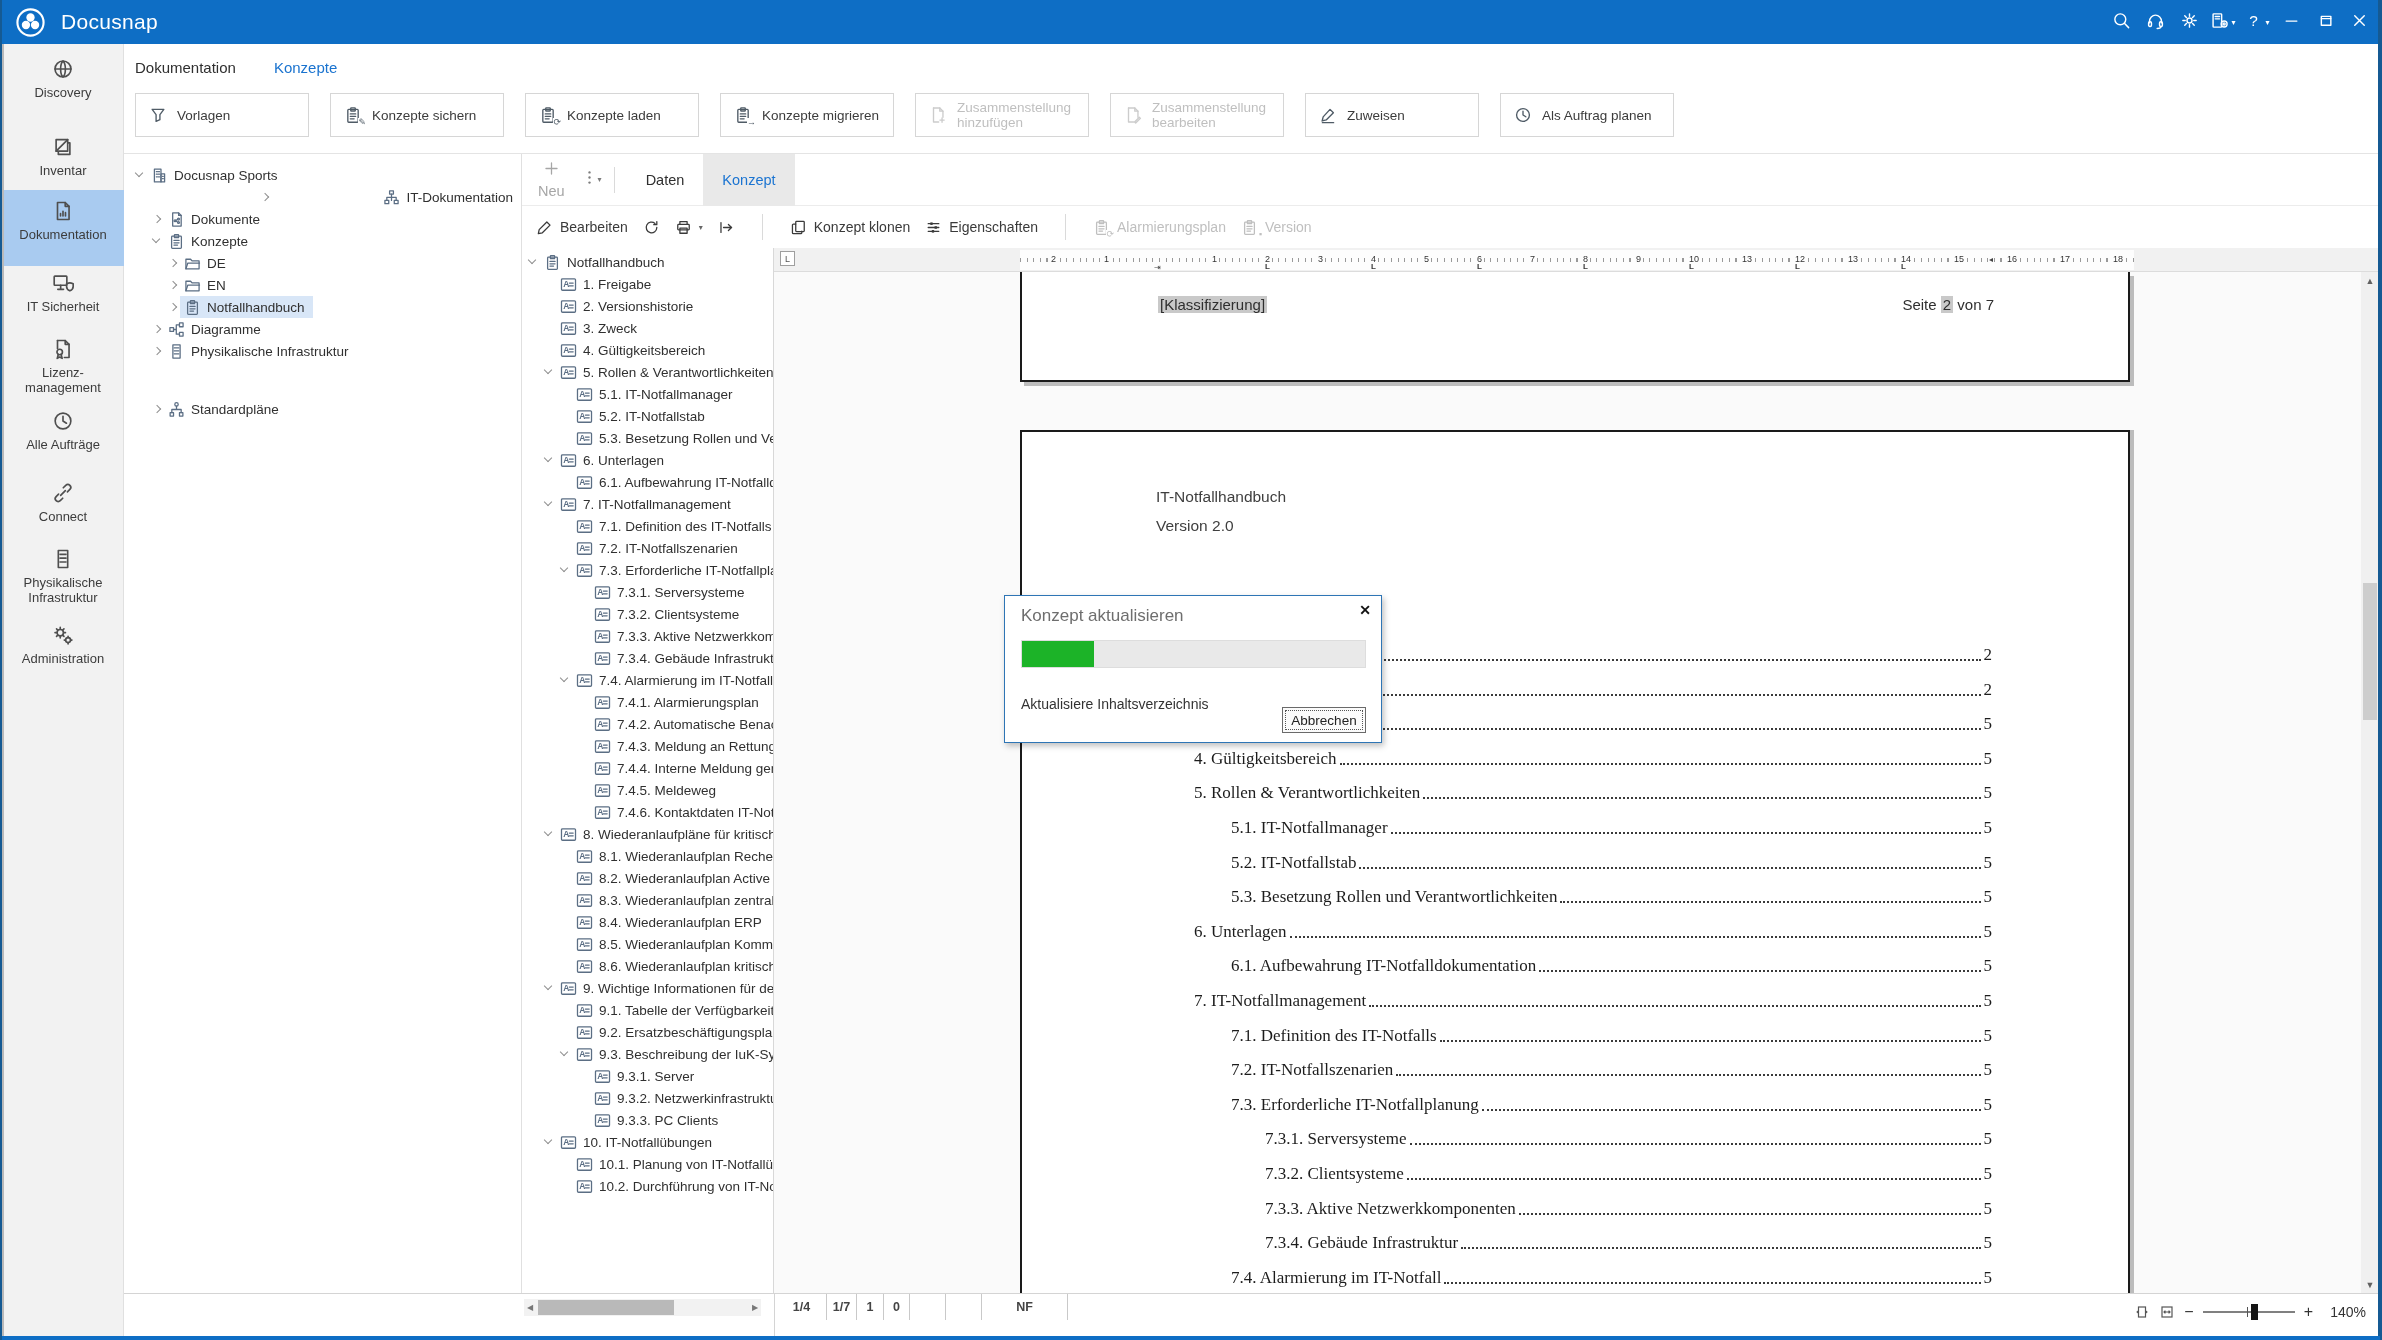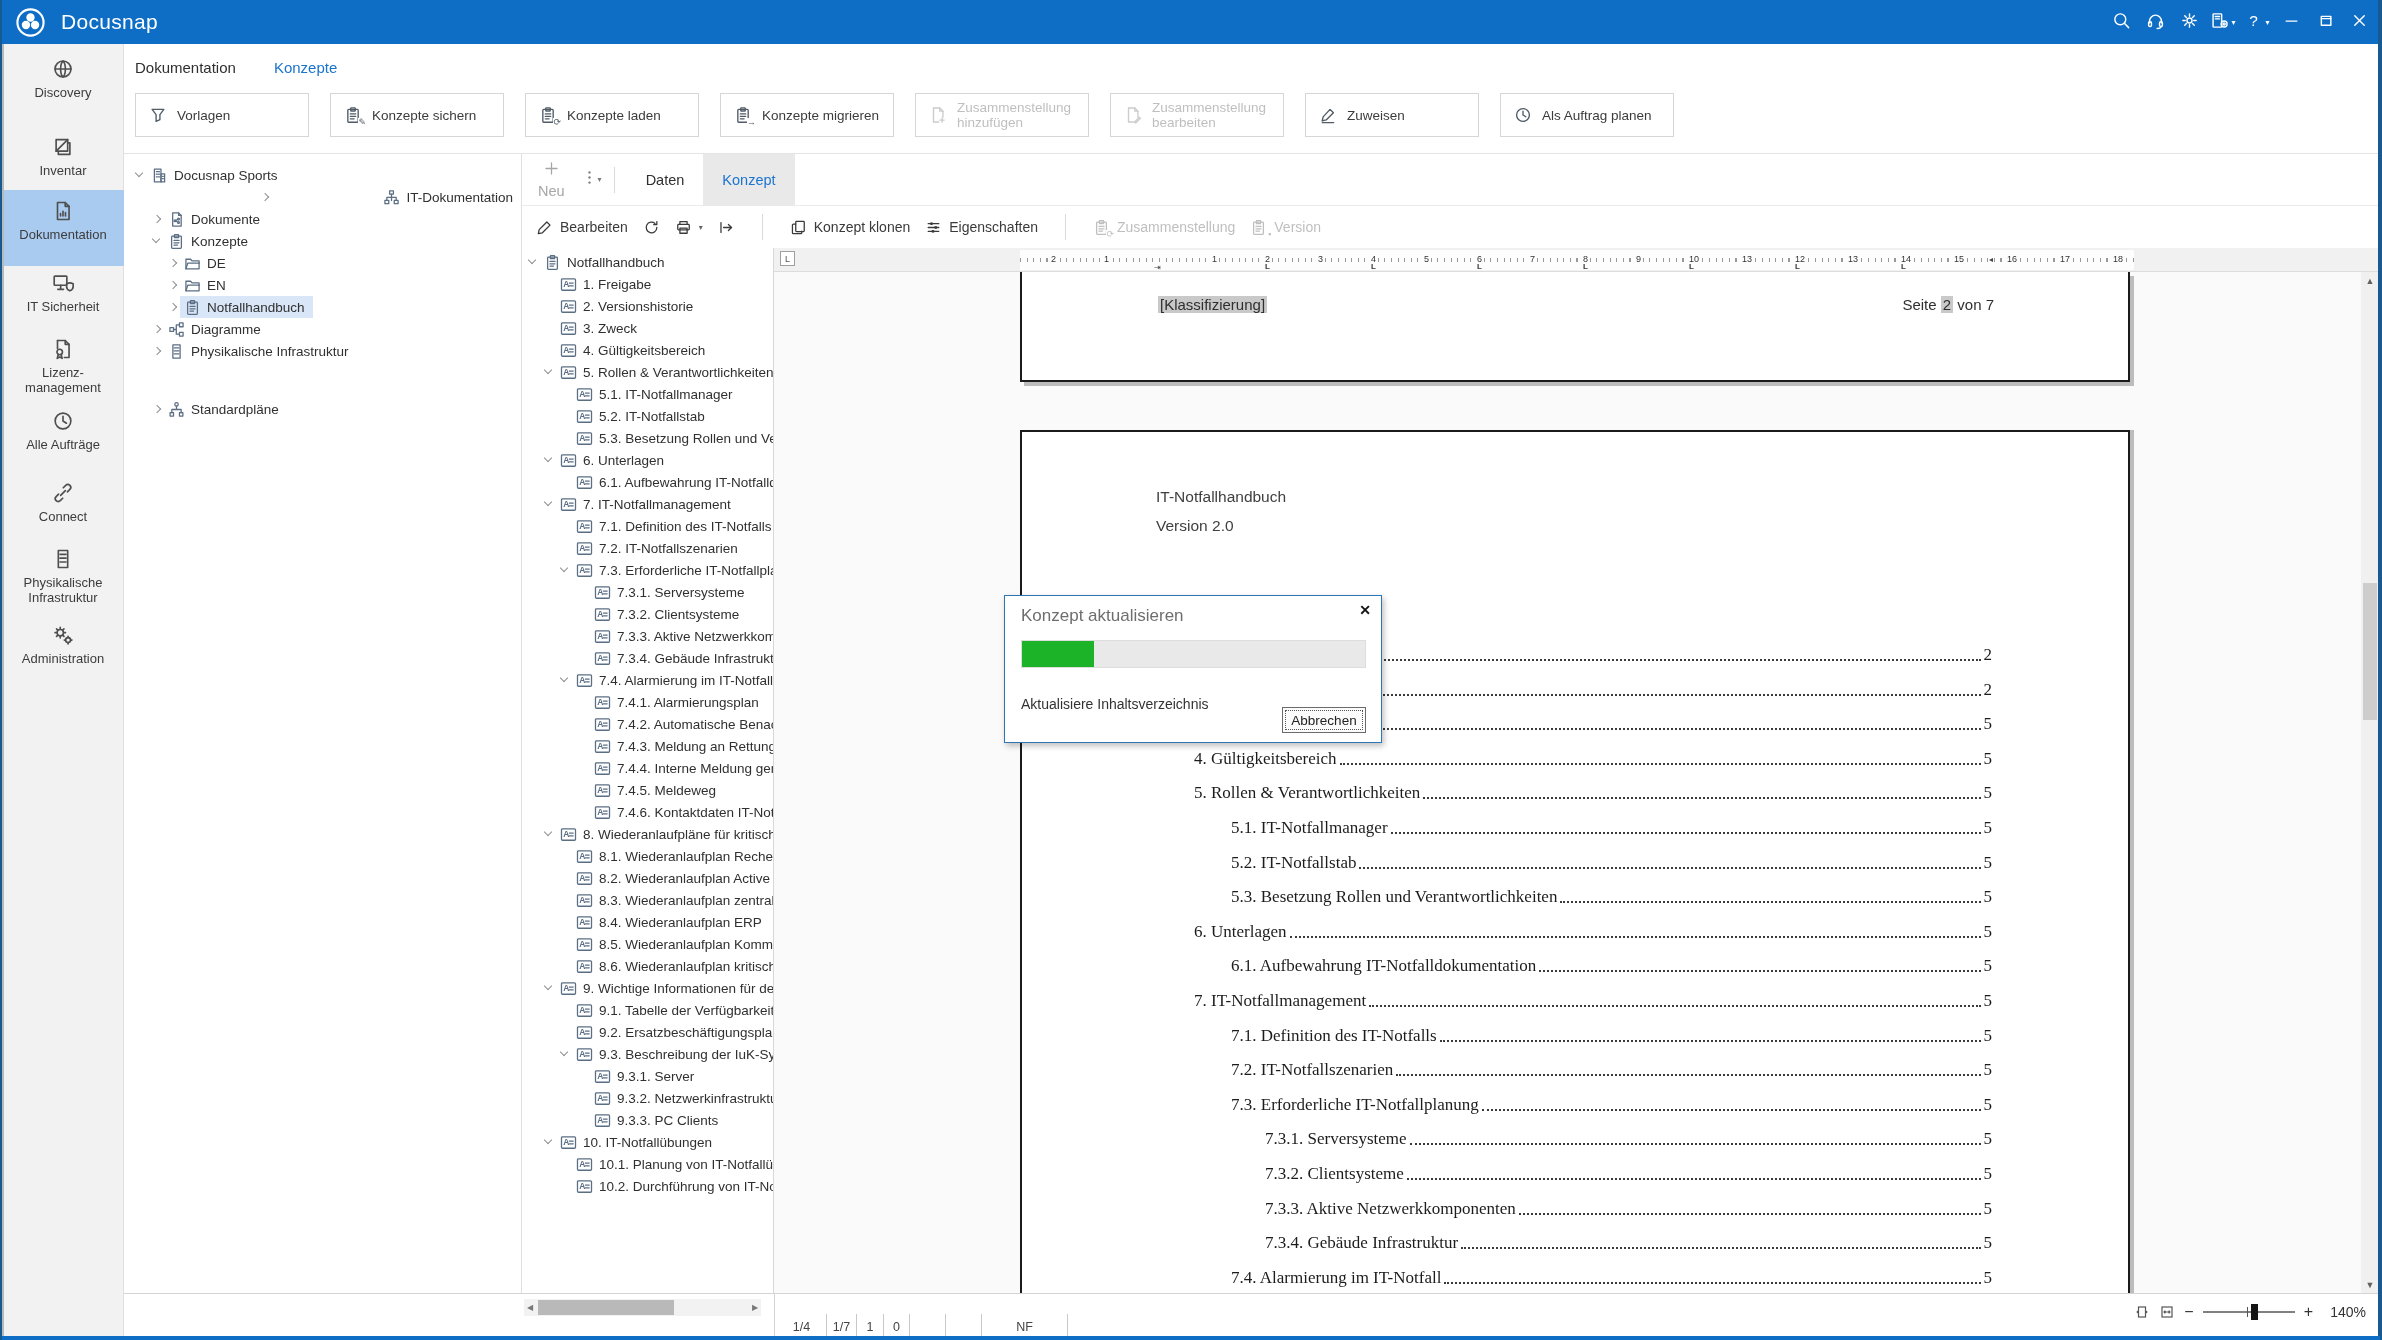--- a/index.html
+++ b/index.html
@@ -92,21 +92,21 @@
   
   #vscroll{position:absolute;right:1px;top:24px;bottom:0;width:18px;background:#f0f0f0;}
   #vthumb{position:absolute;left:2px;right:2px;top:311px;height:137px;background:#cdcdcd;}
   .sarrow{position:absolute;left:0;right:0;text-align:center;font-size:9px;color:#606060;}
   
   #statusbar{position:absolute;left:0;right:0;bottom:0;height:43px;background:#fff;border-top:1px solid #d4d4d4;}
   #hscroll{position:absolute;left:400px;top:5px;width:237px;height:17px;background:#f2f2f2;}
   #hthumb{position:absolute;left:14px;top:1px;width:136px;height:15px;background:#b9b9b9;}
   #hscroll .ha{position:absolute;top:0;width:12px;height:17px;font-size:8px;color:#777;display:flex;align-items:center;justify-content:center;}
   #sb-divider{position:absolute;left:650px;top:0;bottom:0;width:1px;background:#d4d4d4;}
-  #sb-cells{position:absolute;left:653px;top:20px;height:26px;display:flex;}
+  #sb-cells{position:absolute;left:653px;top:0;height:26px;display:flex;font-weight:bold;}
   .sb-cell{border-right:1px solid #c9c9c9;display:flex;align-items:center;justify-content:center;font-size:12.5px;color:#444;}
   #sb-zoom{position:absolute;right:0;top:0;bottom:6px;display:flex;align-items:center;gap:9px;padding-right:14px;color:#444;}
   #sb-zoom .icon{width:16px;height:16px;color:#555;}
   #sb-zoom .icon svg{width:16px;height:16px;}
   .zminus,.zplus{font-size:16px;color:#333;}
   #zslider{position:relative;width:92px;height:18px;}
   #zslider .track{position:absolute;left:0;right:0;top:8px;height:2px;background:#808080;}
   #zslider .tick{position:absolute;left:44px;top:4px;width:1px;height:10px;background:#555;}
   #zslider .thumb{position:absolute;left:48px;top:1px;width:7px;height:16px;background:#141414;}
   #zlabel{font-size:14px;color:#333;width:44px;text-align:right;}
@@ -514,21 +514,21 @@
               </svg></span>
             <span>Eigenschaften</span>
           </span>
           <span class="vsep"></span>
           <span class="act disabled">
             <span class="icon"><svg viewBox="0 0 16 16" width="100%" height="100%" fill="none" stroke="currentColor" stroke-width="1.2" stroke-linecap="round" stroke-linejoin="round">
                 <rect x="3.4" y="3" width="9.2" height="11.4" rx="0.8"></rect>
                 <rect x="6" y="1.6" width="4" height="2.8" rx="0.5"></rect>
                 <path d="M5.6 7h4.8M5.6 9.2h4.8M5.6 11.4h3.4"></path>
               </svg><span class="badge" style="position: absolute; right: -4px; bottom: -3px; font-size: 9px; background: rgb(255, 255, 255); line-height: 9px;">⟳</span></span>
-            <span>Zusammenstellung</span>
+            <span>Alarmierungsplan</span>
           </span>
           <span class="act disabled">
             <span class="icon"><svg viewBox="0 0 16 16" width="100%" height="100%" fill="none" stroke="currentColor" stroke-width="1.2" stroke-linecap="round" stroke-linejoin="round">
                 <rect x="3.4" y="3" width="9.2" height="11.4" rx="0.8"></rect>
                 <rect x="6" y="1.6" width="4" height="2.8" rx="0.5"></rect>
                 <path d="M5.6 7h4.8M5.6 9.2h4.8M5.6 11.4h3.4"></path>
               </svg><span class="badge" style="position: absolute; right: -4px; bottom: -3px; font-size: 9px; background: rgb(255, 255, 255); line-height: 9px;">▪</span></span>
             <span>Version</span>
           </span>
         </div>

